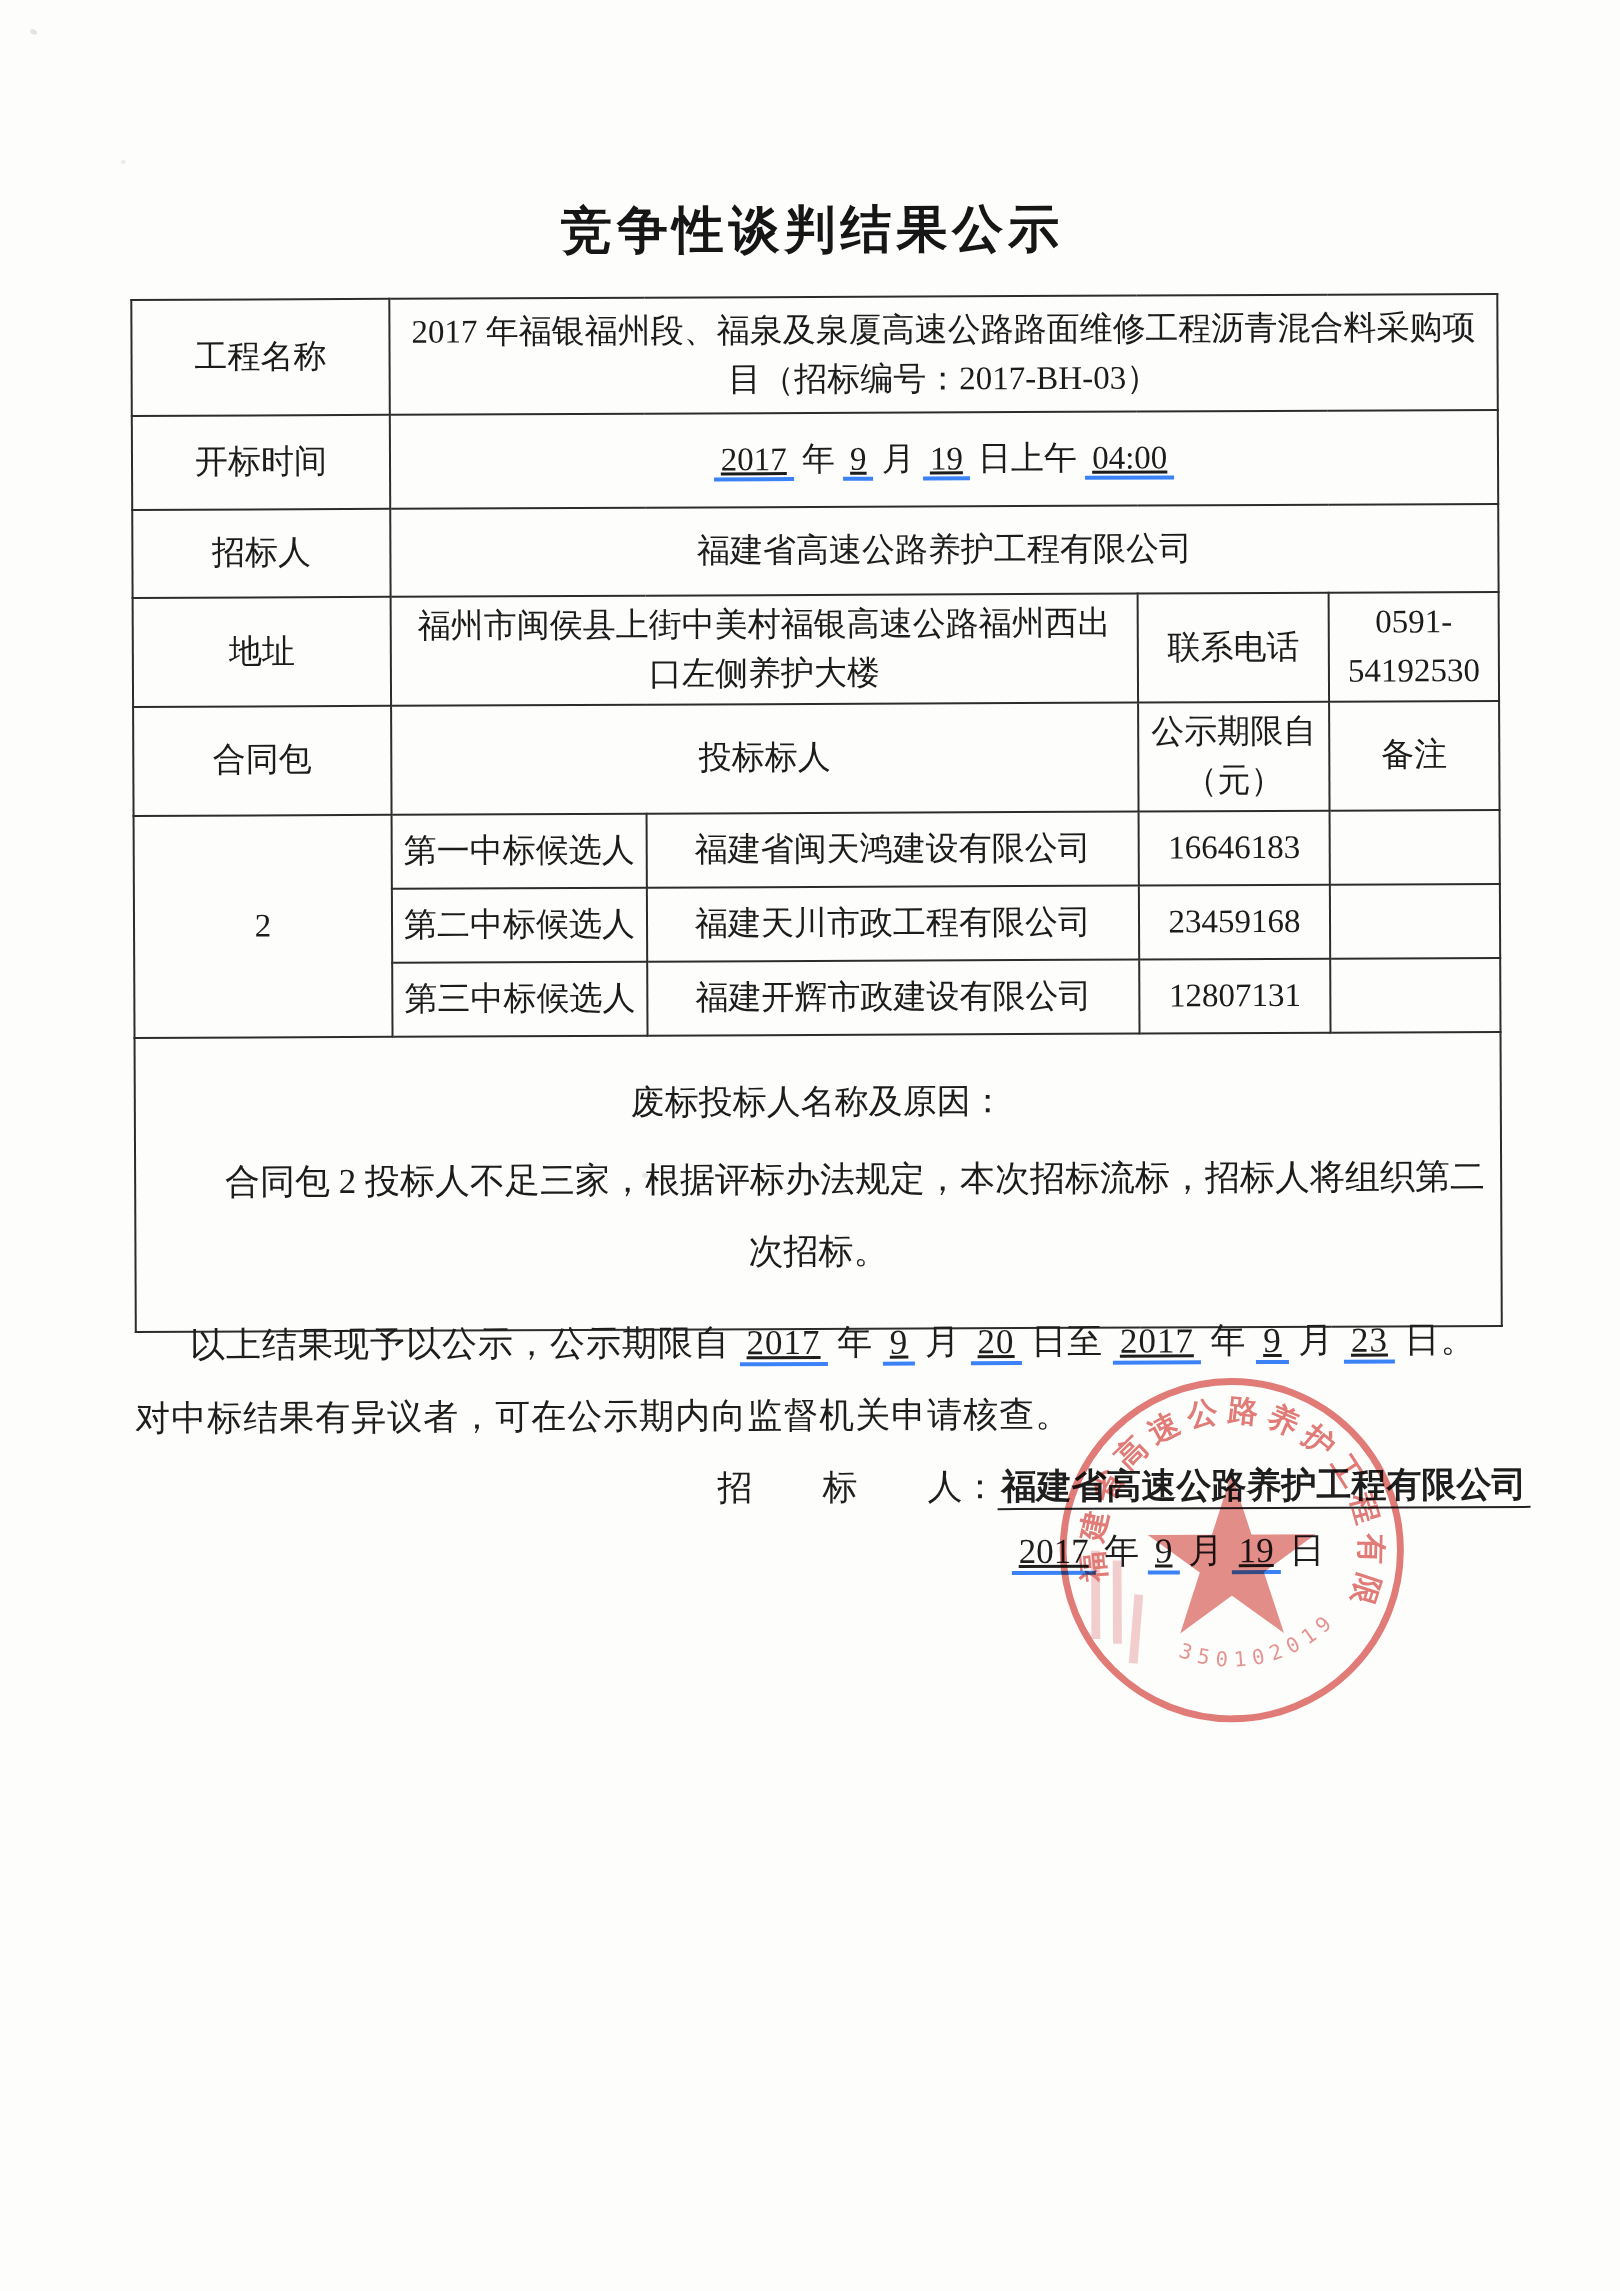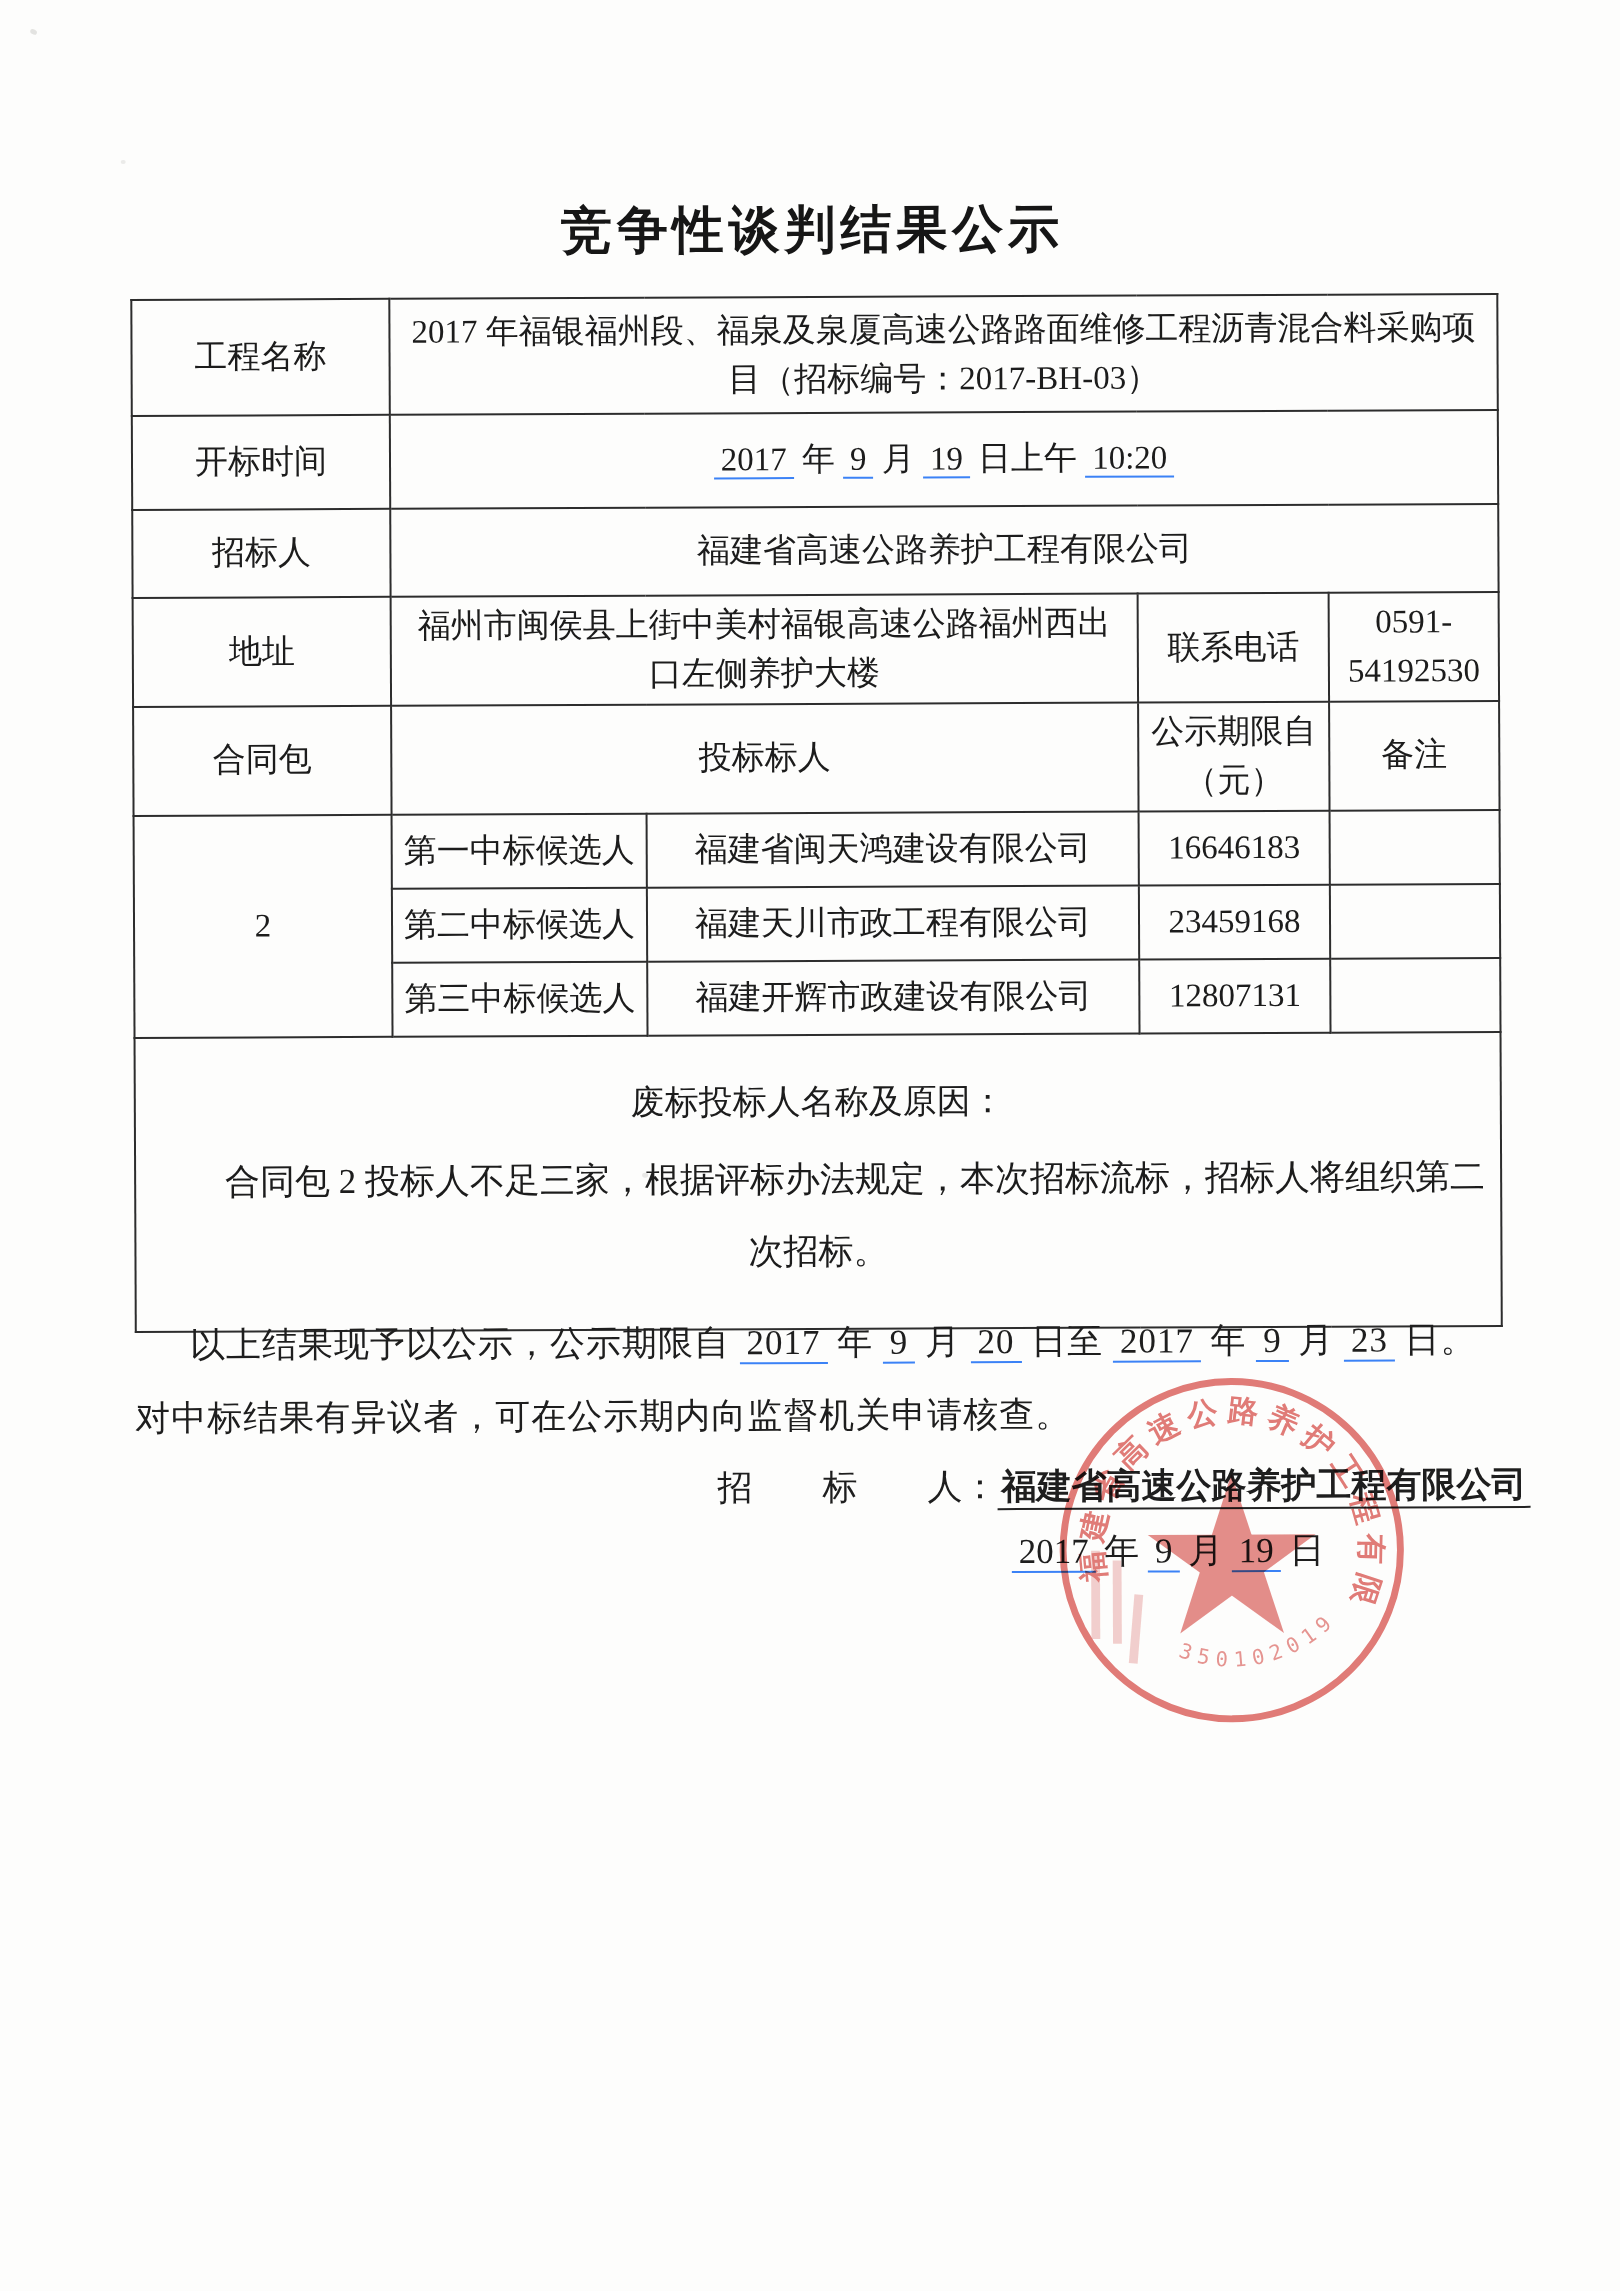--- a/index.html
+++ b/index.html
@@ -16,21 +16,21 @@
     position:absolute;top:296px;left:134px;width:1365px;
     border-collapse:collapse;table-layout:fixed;font-size:33px;color:#1c1c1c;
   }
   table.main td{border:2px solid #2d2d2d;padding:3.9px 9.8px;vertical-align:middle;text-align:center;line-height:1.5;}
   .r1{height:116px;} .r2{height:94px;} .r3{height:88px;} .r4{height:108px;}
   .r5{height:102px;} .rc{height:74px;} .r9{height:294px;}
   td.cell-project{text-align:left;padding-left:13.7px;padding-right:13.7px;line-height:1.6;}
   td.cell-reject{vertical-align:top;text-align:left;padding:15.7px 19.6px;}
   .reject-heading{font-size:34px;margin:0 0 17.6px 0;}
   .reject-body{font-size:35px;line-height:2.05;text-indent:2.1em;margin:0;}
-  .u{border-bottom:2px solid #3b82f6;padding:0 6.9px;}
+  .u{border-bottom:4px solid #3b82f6;padding:0 6.9px;text-decoration:underline;}
   .notice{
     position:absolute;top:1306px;left:134px;width:1372px;
     font-size:35px;line-height:73px;text-indent:55px;letter-spacing:1px;
   }
   .signature{position:absolute;top:1462px;left:716px;width:765px;font-size:35px;line-height:51px;}
   .sig-line1{white-space:nowrap;}
   .sig-company{border-bottom:2.9px solid #222;padding:0 3.9px 2px 3.9px;font-weight:bold;}
   .sig-line2{margin-top:13.7px;margin-left:294px;white-space:nowrap;}
   .seal{position:absolute;left:1029px;top:1351px;width:402px;height:402px;
         mix-blend-mode:multiply;opacity:.92;pointer-events:none;}
@@ -58,21 +58,21 @@
       <col style="width:191px">
         <col style="width:170px">
     </colgroup>
     <tbody>
         <tr class="r1">
       <td>工程名称</td>
       <td class="cell-project" colspan="4">2017 年福银福州段、福泉及泉厦高速公路路面维修工程沥青混合料采购项目（招标编号：2017-BH-03）</td>
     </tr>
     <tr class="r2">
       <td>开标时间</td>
-      <td colspan="4"><span class="u">2017</span><span> 年 </span><span class="u">9</span><span> 月 </span><span class="u">19</span><span> 日上午 </span><span class="u">10:20</span></td>
+      <td colspan="4"><span class="u">2017</span><span> 年 </span><span class="u">9</span><span> 月 </span><span class="u">19</span><span> 日上午 </span><span class="u">04:00</span></td>
     </tr>
     <tr class="r3">
       <td>招标人</td>
       <td colspan="4">福建省高速公路养护工程有限公司</td>
     </tr>
     <tr class="r4">
       <td>地址</td>
       <td colspan="2">福州市闽侯县上街中美村福银高速公路福州西出口左侧养护大楼</td>
       <td>联系电话</td>
       <td>0591-54192530</td>

